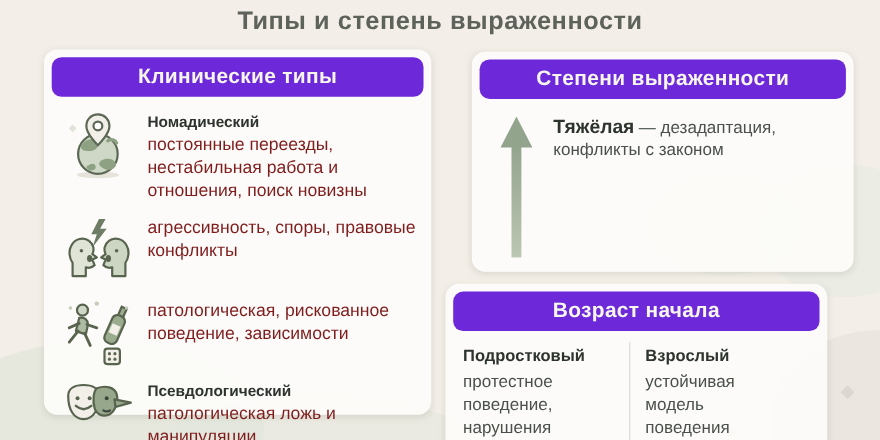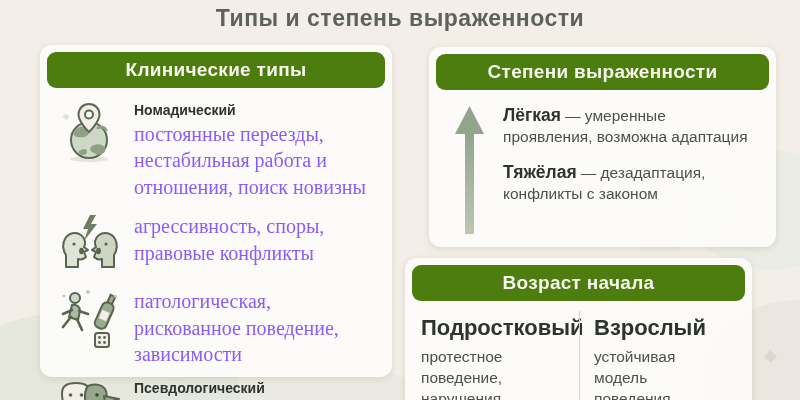--- a/index.html
+++ b/index.html
@@ -18,44 +18,44 @@
   .page-title{position:absolute;top:5px;left:0;width:100%;text-align:center;
     font-size:23px;font-weight:600;color:#5d625b;letter-spacing:.5px;margin:0;}
 
   .card{position:absolute;background:rgba(253,252,250,.92);border-radius:12px;
     box-shadow:0 2px 7px rgba(110,110,95,.18);}
   .card-left{left:40px;top:45px;width:352px;height:332px;}
   .card-sev{left:429px;top:47px;width:347px;height:200px;}
   .card-age{left:405px;top:258px;width:347px;height:160px;}
 
   .hdr{margin:7px 7px 0;height:36px;line-height:36px;border-radius:9px;
-    background:#4d7c0f;color:#f6f6ee;font-size:19px;font-weight:bold;text-align:center;
+    background:#6d28d9;color:#f6f6ee;font-size:19px;font-weight:bold;text-align:center;
     letter-spacing:.3px;}
 
   
   .items{padding:12px 14px 0 18px;}
   .item{display:flex;align-items:flex-start;margin-bottom:11px;}
   .item-icon{flex:0 0 64px;width:64px;height:64px;margin-right:12px;}
   .item-icon.small{height:50px;}
   .item-text{width:252px;padding-top:2px;}
   .item-title{font-size:14px;font-weight:bold;color:#2d342e;margin:0 0 3px;}
-  .item-desc{font-size:20px;color:#8b5cf6;line-height:1.32;margin:0;font-family:Liberation Serif, serif;}
+  .item-desc{font-size:16px;color:#7f1d1d;line-height:1.32;margin:0;}
 
   
   .sev-body{display:flex;padding:14px 10px 0 22px;}
   .sev-arrow{flex:0 0 38px;margin-right:14px;}
   .sev-list{width:245px;}
   .sev-line{font-size:15.5px;color:#4a514b;line-height:1.32;margin:0 0 13px;}
   .sev-line b{font-size:17.5px;color:#2d342e;margin-right:4px;}
 
   
   .age-cols{display:flex;padding:10px 6px 0 16px;}
   .age-col{width:158px;position:relative;}
   .age-col.right{width:167px;border-left:1px solid #d9d6cf;padding-left:14px;}
-  .age-title{font-size:22px;font-weight:bold;color:#2d342e;margin:4px 0 6px;}
+  .age-title{font-size:15px;font-weight:bold;color:#2d342e;margin:4px 0 6px;}
   .age-desc{font-size:15.5px;color:#4a514b;line-height:1.34;margin:0;}
   .age-desc.narrow{width:128px;}
   .man{position:absolute;right:4px;top:82px;width:94px;height:90px;}
 </style>
 </head>
 <body>
 
 <div class="stage">
 
   <div class="blob blob-bl1"></div>
@@ -166,21 +166,20 @@
             <linearGradient id="ag" x1="0" y1="0" x2="0" y2="1">
               <stop offset="0" stop-color="#93a48d"></stop>
               <stop offset="1" stop-color="#bcc6b3"></stop>
             </linearGradient>
           </defs>
           <rect x="14" y="28" width="9" height="102" fill="url(#ag)"></rect>
           <polygon points="18.5,2 4,30 33,30" fill="#93a48d"></polygon>
         </svg>
       </span>
       <div class="sev-list">
-        <p class="sev-line"><b>Лёгкая</b><span>— умеренные проявления, возможна адаптация</span></p>
         <p class="sev-line"><b>Тяжёлая</b><span>— дезадаптация, конфликты с законом</span></p>
       </div>
     </div>
   </section>
 
   <section class="card card-age">
     <div class="hdr">Возраст начала</div>
     <div class="age-cols">
       <div class="age-col">
         <p class="age-title">Подростковый</p>

